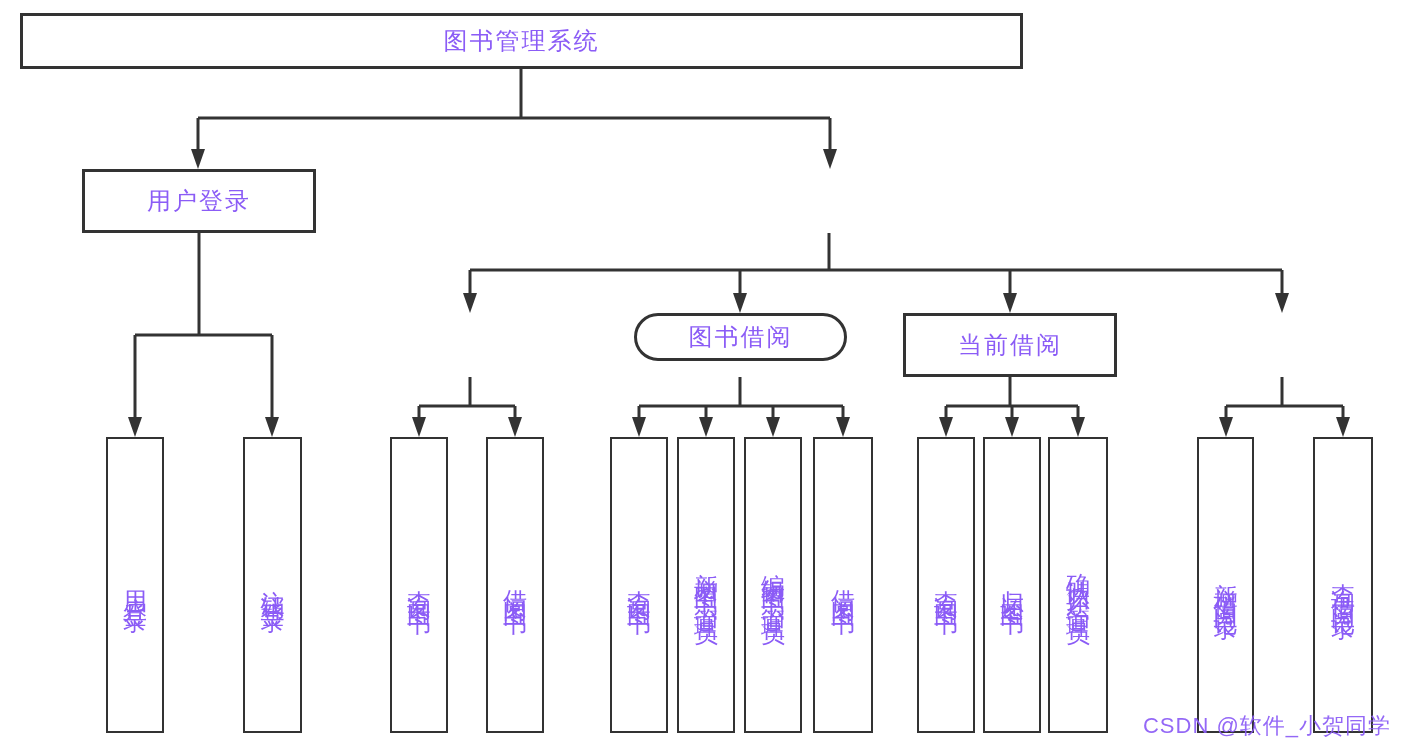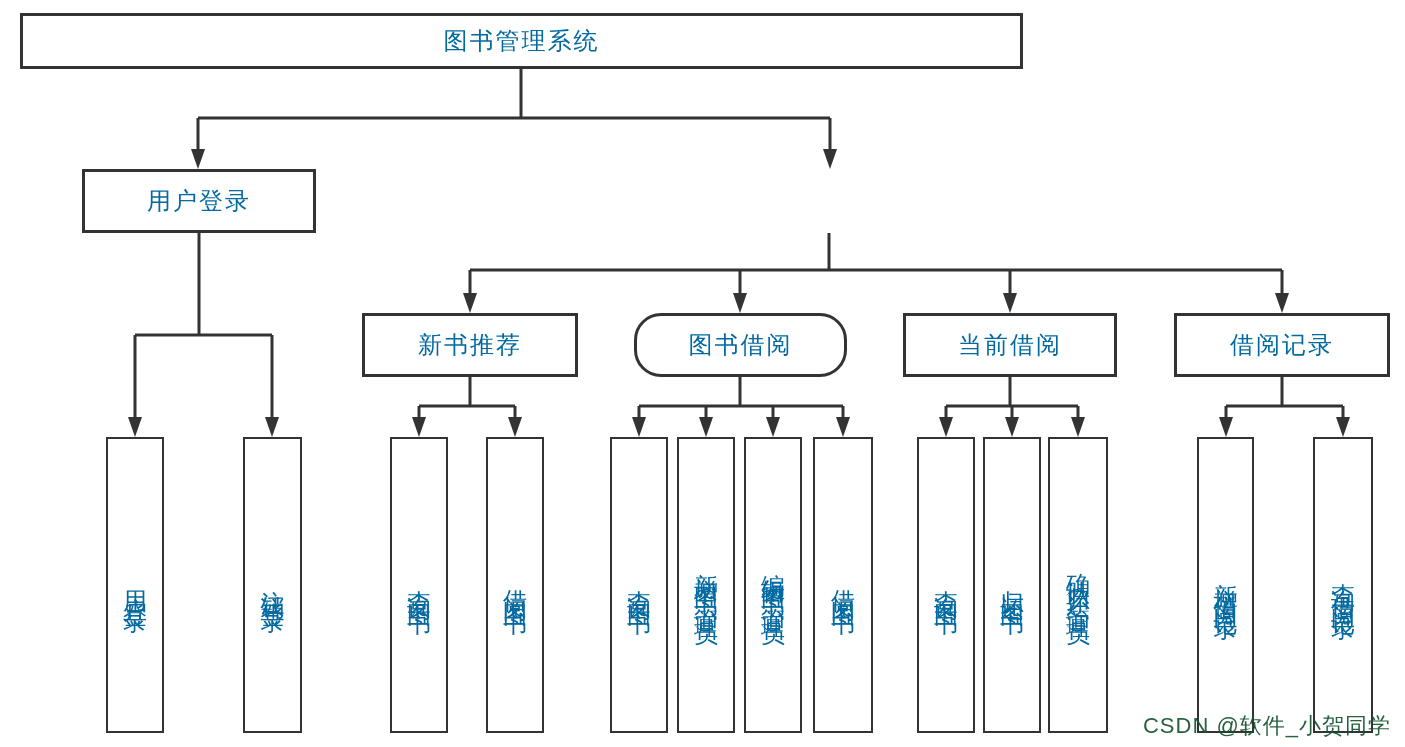--- a/index.html
+++ b/index.html
@@ -4,46 +4,46 @@
 <style>
   html,body{margin:0;padding:0;background:#fff;}
   .canvas{
     position:relative;width:1405px;height:747px;background:#fff;overflow:hidden;
     font-family:"Liberation Sans",sans-serif;color:#333;
   }
   .connectors{position:absolute;left:0;top:0;z-index:1;}
   .box{
     position:absolute;background:#fff;border:3px solid #333;box-sizing:border-box;
     display:flex;align-items:center;justify-content:center;
-    font-size:24px;letter-spacing:2px;color:#0369a1;z-index:2;
+    font-size:24px;letter-spacing:2px;color:#8b5cf6;z-index:2;
   }
   .leaf{border-width:2px;}
   .leaf .vtext{
     writing-mode:vertical-rl;text-orientation:mixed;
     line-height:1;letter-spacing:7px;white-space:nowrap;
   }
   
   .n-root{left:20px;top:13px;width:1003px;height:56px;}
   .n-ul  {left:82px;top:169px;width:234px;height:64px;}
   .n-bm  {left:713px;top:169px;width:232px;height:64px;}
   .n-l3a {left:362px;top:313px;width:216px;height:64px;}
-  .n-l3b {left:634px;top:313px;width:213px;height:64px;border-radius:27px;}
+  .n-l3b {left:634px;top:313px;width:213px;height:48px;border-radius:27px;}
   .n-l3c {left:903px;top:313px;width:214px;height:64px;align-items:center;}
   .n-l3d {left:1174px;top:313px;width:216px;height:64px;}
   .leaf{top:437px;height:296px;}
   .pA1{left:106px;width:58px;}  .pA2{left:243px;width:59px;}
   .pB1{left:390px;width:58px;}  .pB2{left:486px;width:58px;}
   .pC1{left:610px;width:58px;}  .pC2{left:677px;width:58px;}
   .pC3{left:744px;width:58px;}  .pC4{left:813px;width:60px;}
   .pD1{left:917px;width:58px;}  .pD2{left:983px;width:58px;}
   .pD3{left:1048px;width:60px;}
   .pE1{left:1197px;width:57px;} .pE2{left:1313px;width:60px;}
   .watermark{
     position:absolute;right:14px;top:711px;z-index:3;
-    font-size:22px;letter-spacing:1px;color:#14532d;opacity:.92;
+    font-size:22px;letter-spacing:1px;color:#8b5cf6;opacity:.92;
   }
 </style>
 </head>
 <body>
 
 <div class="canvas">
 
   <svg class="connectors" id="connector-svg" width="1405" height="747">
       <line x1="521" y1="69" x2="521" y2="118" stroke="#333333" stroke-width="3"></line>
       <line x1="198" y1="118" x2="830" y2="118" stroke="#333333" stroke-width="3"></line>
@@ -100,31 +100,25 @@
     </svg>
 
   <div class="box n-root">
     <span>图书管理系统</span>
   </div>
 
   <div class="box n-ul">
     <span>用户登录</span>
   </div>
 
-  <div class="box n-l3a">
-    <span>新书推荐</span>
-  </div>
   <div class="box n-l3b">
     <span>图书借阅</span>
   </div>
   <div class="box n-l3c">
     <span>当前借阅</span>
-  </div>
-  <div class="box n-l3d">
-    <span>借阅记录</span>
   </div>
 
   <div class="box leaf pA1">
     <span class="vtext">用户登录</span>
   </div>
   <div class="box leaf pA2">
     <span class="vtext">注销登录</span>
   </div>
 
   <div class="box leaf pB1">

